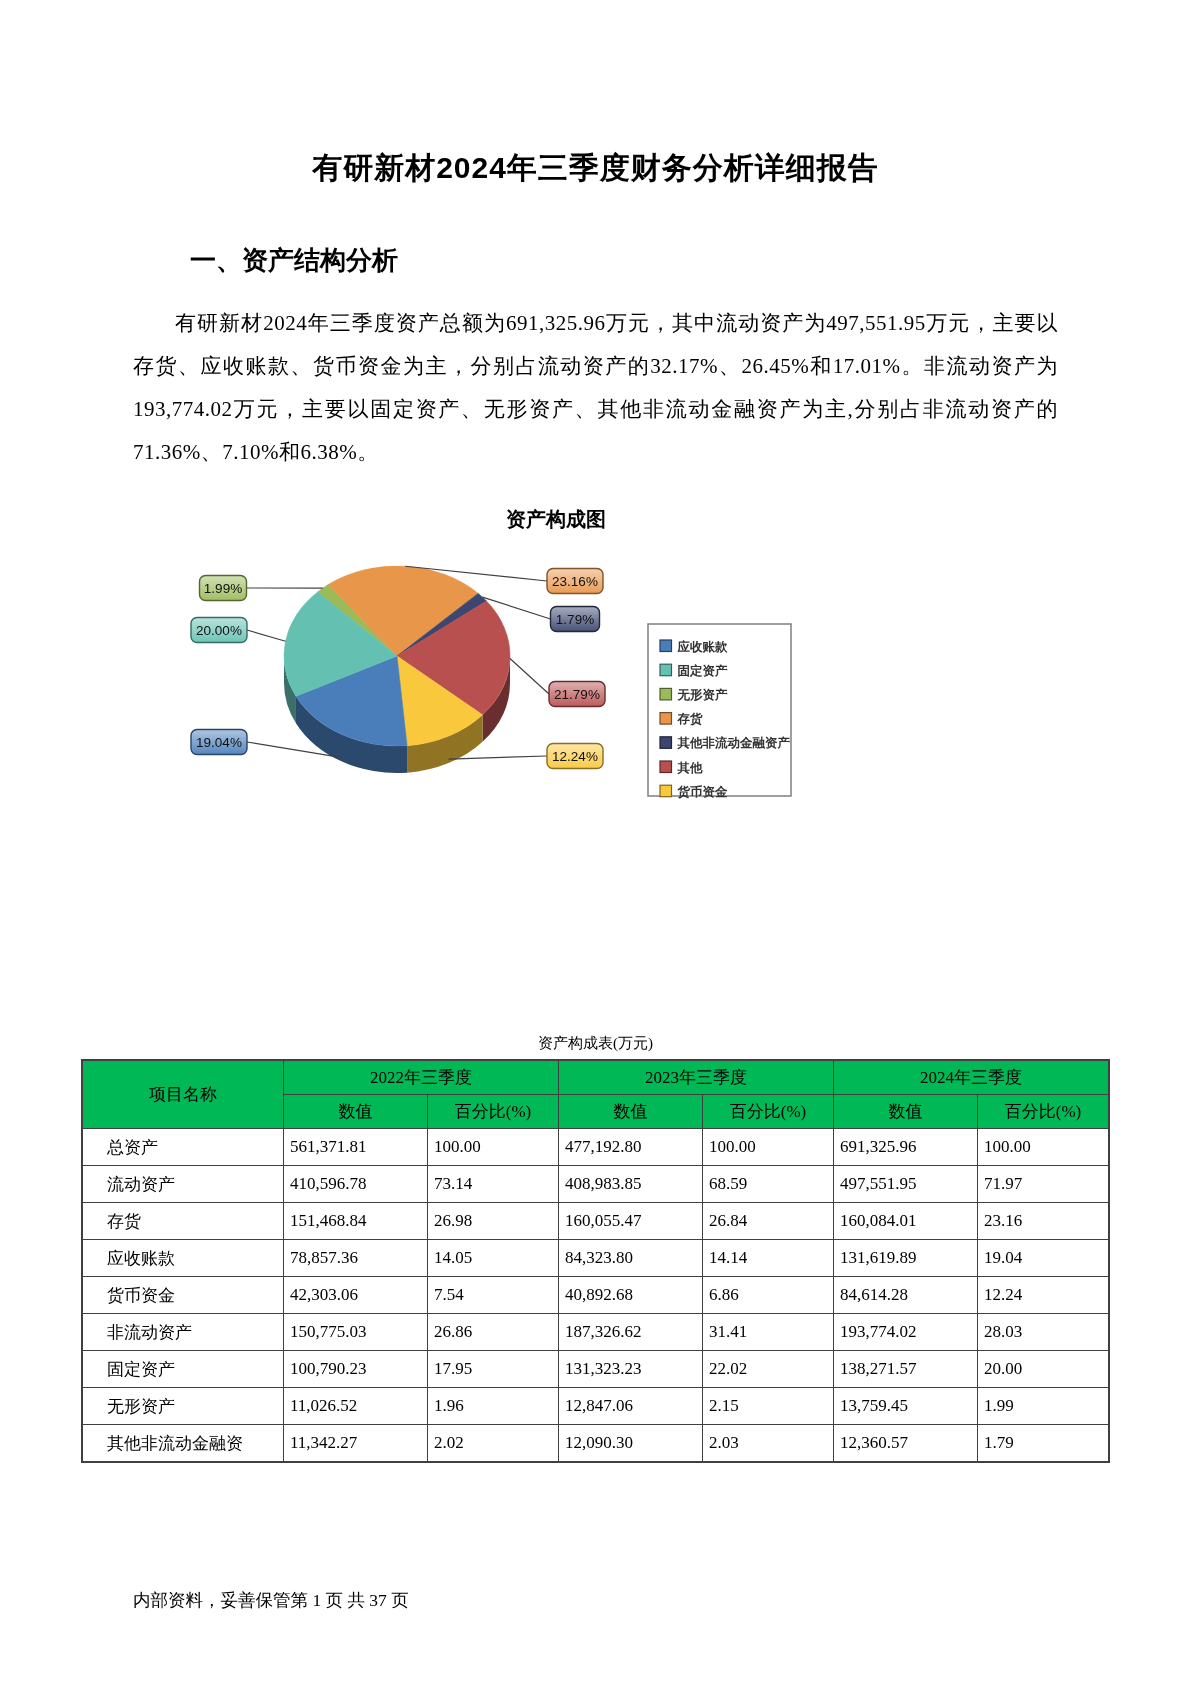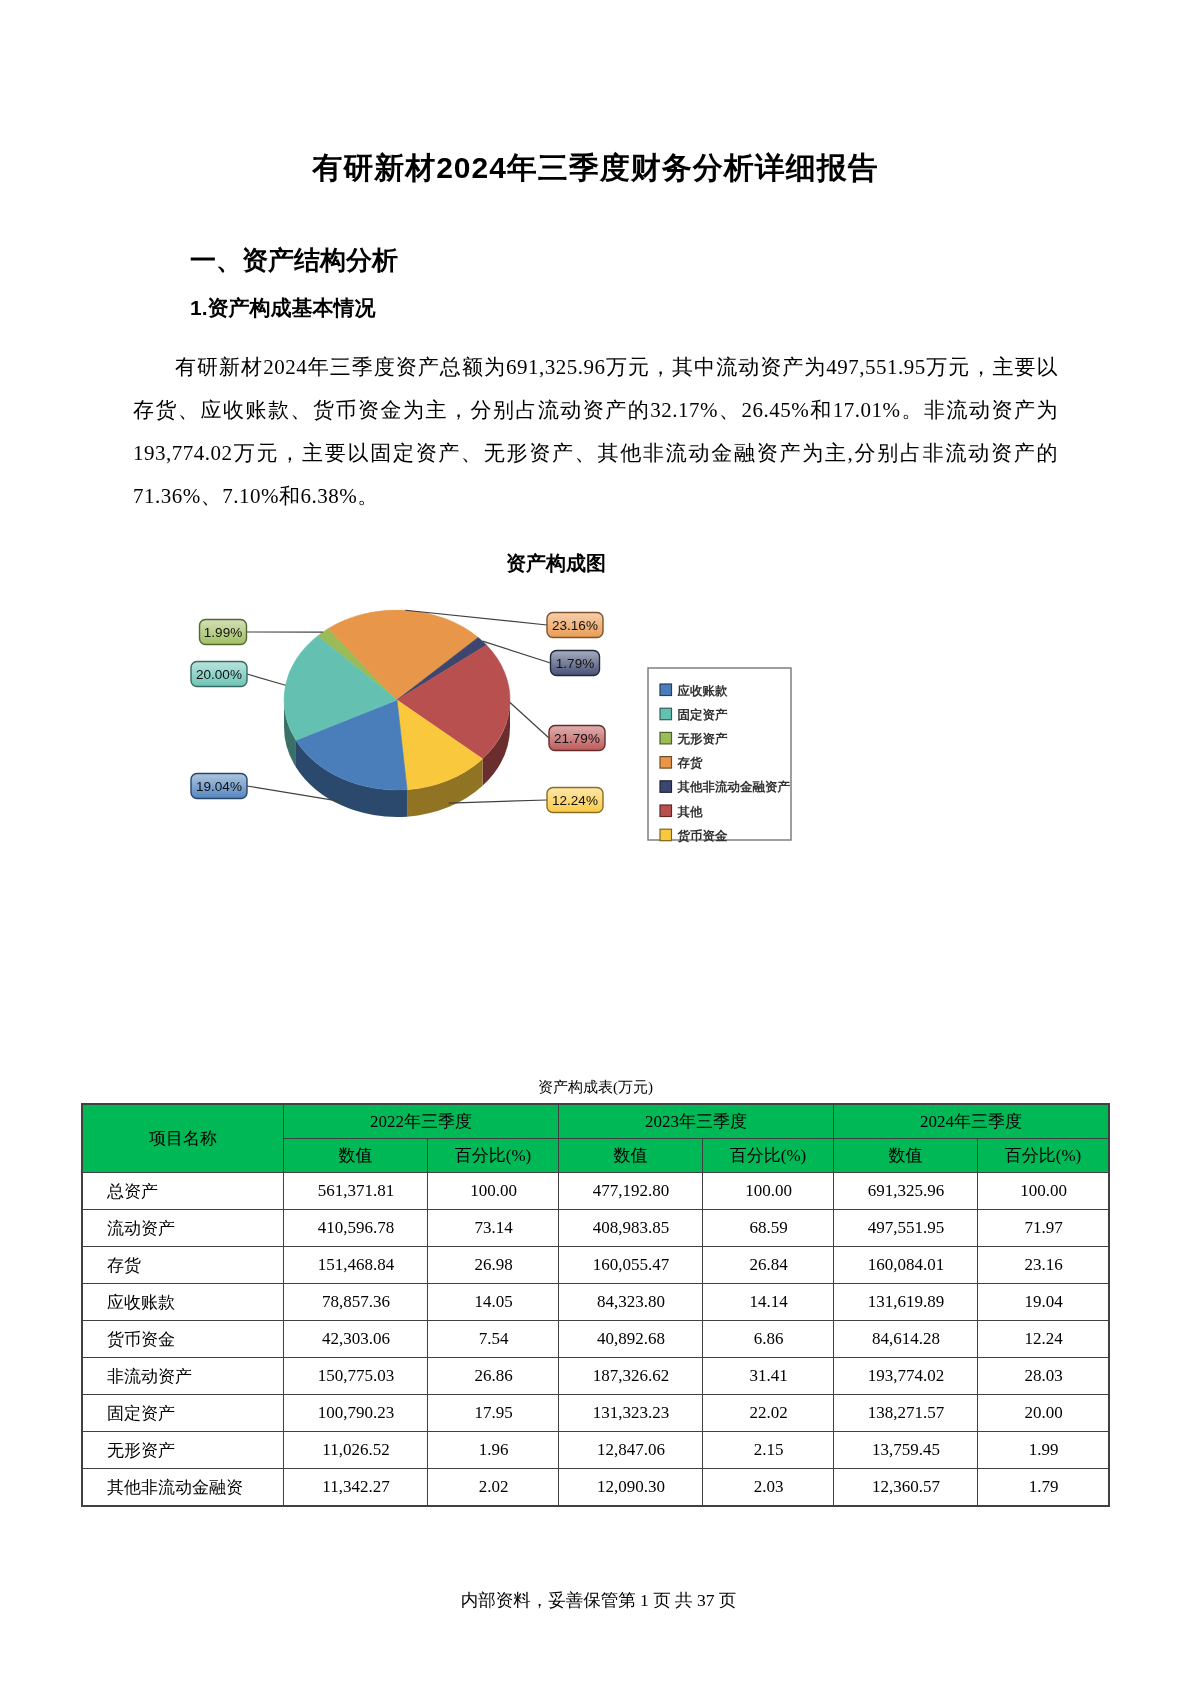--- a/index.html
+++ b/index.html
@@ -63,41 +63,40 @@
     padding:0 6px;
     font-weight:normal;
   }
   .asset-table thead th{
     background:#00B956;
     text-align:center;
     height:33px;
   }
   .asset-table td{height:36px;}
   .asset-table td.rowlabel{text-align:left;padding-left:24px;width:170px;}
-  .asset-table td.num{text-align:center;padding-right:5px;}
+  .asset-table td.num{text-align:left;padding-right:5px;}
   .col-val{width:131px;}
   .col-pct{width:118px;}
   .page-footer{
     position:absolute;
     left:133px;right:127px;bottom:72px;
     display:flex;
-    justify-content:center;
+    justify-content:flex-start;
     font-size:17.5px;
   }
 </style>
 </head>
 <body>
 
 <div class="page">
 
   <h1 class="report-title">有研新材2024年三季度财务分析详细报告</h1>
 
   <h2 class="section-heading">一、资产结构分析</h2>
 
-  <h3 class="subsection-heading">1.资产构成基本情况</h3>
 
   <p class="body-paragraph">有研新材2024年三季度资产总额为691,325.96万元，其中流动资产为497,551.95万元，主要以存货、应收账款、货币资金为主，分别占流动资产的32.17%、26.45%和17.01%。非流动资产为193,774.02万元，主要以固定资产、无形资产、其他非流动金融资产为主,分别占非流动资产的71.36%、7.10%和6.38%。</p>
 
   <div class="chart-wrap">
     <svg id="pie-svg" width="950" height="430" viewBox="0 0 950 430">
         <defs>
           <linearGradient id="g0" x1="0" y1="0" x2="0" y2="1">
             <stop offset="0%" stop-color="#d2e0b4"></stop>
             <stop offset="100%" stop-color="#a1bf63"></stop>
           </linearGradient>

